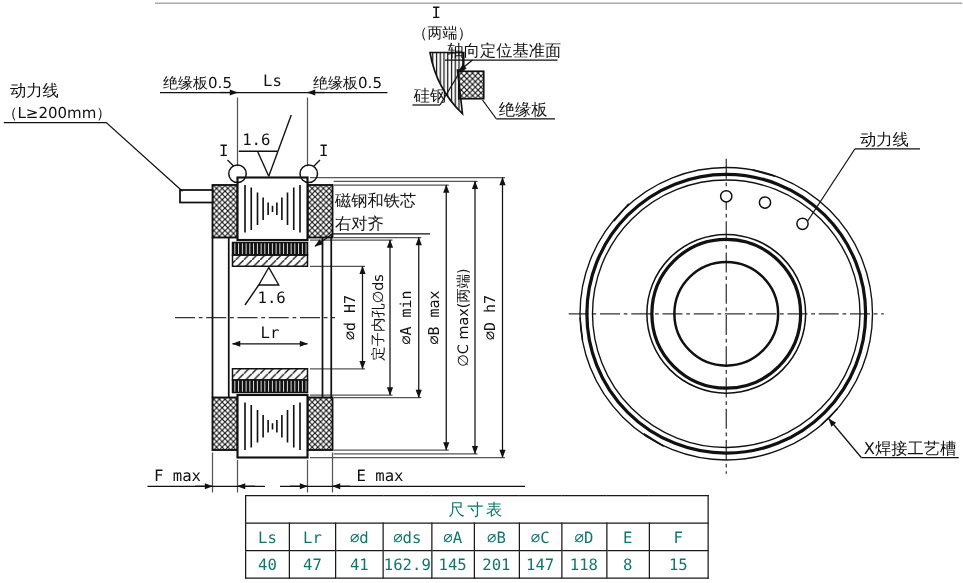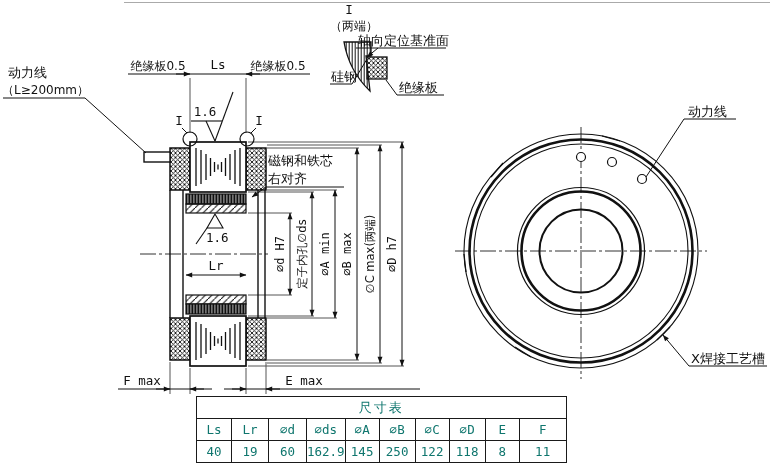--- a/index.html
+++ b/index.html
@@ -251,25 +251,25 @@
       <th>∅ds</th>
       <th>∅A</th>
       <th>∅B</th>
       <th>∅C</th>
       <th>∅D</th>
       <th>E</th>
       <th>F</th>
     </tr>
     <tr>
       <td>40</td>
-      <td>19</td>
-      <td>60</td>
+      <td>47</td>
+      <td>41</td>
       <td>162.9</td>
       <td>145</td>
-      <td>250</td>
-      <td>122</td>
+      <td>201</td>
+      <td>147</td>
       <td>118</td>
       <td>8</td>
-      <td>11</td>
+      <td>15</td>
     </tr>
   </tbody>
     </table>
 </div>
 
 </body></html>

